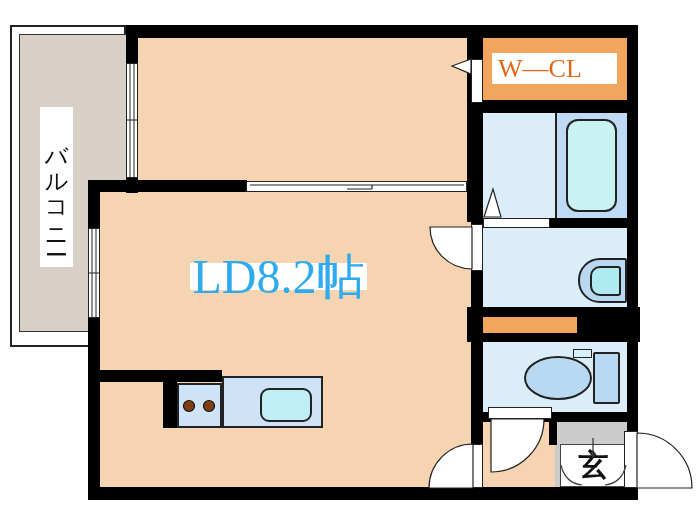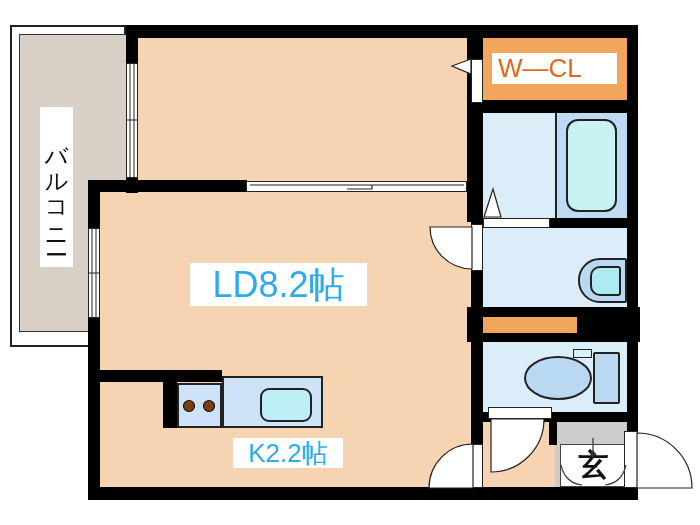--- a/index.html
+++ b/index.html
@@ -1,17 +1,17 @@
 <!DOCTYPE html>
 <html style="--wall: #000000; --room-floor: #f6d4b2; --balcony-floor: #d8cfc6; --wet-floor: #dcedfa; --tub-zone: #bedaf4; --fixture-fill: #b9d9f2; --tub-fill: #c9f2f2; --sink-fill: #bfeff6; --basin-fill: #aeeaf2; --counter-fill: #cfe3f8; --burner-fill: #7d3f12; --closet-fill: #f2a55c; --closet-text: #e06818; --label-text: #2eaaee; --genkan-gray: #cccccc;"><head>
 <meta charset="utf-8">
 <style>
   html,body{margin:0;padding:0;background:#ffffff;}
   #stage{position:relative;width:700px;height:525px;background:#fff;overflow:hidden;
-         font-family:Liberation Sans, sans-serif;}
+         font-family:Liberation Serif, serif;}
   #stage *{box-sizing:border-box;}
   .abs{position:absolute;}
   .wall{position:absolute;background:var(--wall,#000);}
   .room{position:absolute;background:var(--room-floor,#f5d3b0);}
   .wet{position:absolute;background:var(--wet-floor,#dcedfa);}
   .leaf{position:absolute;background:#fff;border:1px solid #222;}
   .win{position:absolute;background:#fff;border:1px solid #222;}
   .label{position:absolute;background:#fff;color:var(--label-text,#2eaaee);
          display:flex;align-items:center;justify-content:center;line-height:1;}
   .balcony-outer{position:absolute;background:#fff;border:2px solid #222;}
@@ -103,17 +103,16 @@
 
     <path d="M130,63 V178 M134,63 V178 M126,120 H138" fill="none" stroke="#222" stroke-width="1"></path>
     <path d="M92,228 V318 M96,228 V318 M88,273 H100" fill="none" stroke="#222" stroke-width="1"></path>
 
     <path d="M561,465 Q565,483 582,485" fill="none" stroke="#444" stroke-width="1.2"></path>
     <path d="M626,465 Q622,483 605,485" fill="none" stroke="#444" stroke-width="1.2"></path>
     <path d="M593,438 V452" fill="none" stroke="#333" stroke-width="1.2"></path>
     <polygon points="593,450 596,454 593,458 590,454" fill="#333"></polygon>
   </svg>
 
-  <div class="label" style="left:190px;top:263px;width:177px;height:43px;font-size:36px;">LD8.2帖</div>
-  <div class="label" style="left:233px;top:438px;width:110px;height:30px;font-size:26px;">K2.2帖</div>
+  <div class="label" style="left:190px;top:263px;width:177px;height:27px;font-size:48px;">LD8.2帖</div>
   <div class="label" style="left:40px;top:107px;width:33px;height:160px;font-size:23px;color:#111;writing-mode:vertical-rl;letter-spacing:2px;">バルコニー</div>
 
 </div>
 
 </body></html>

